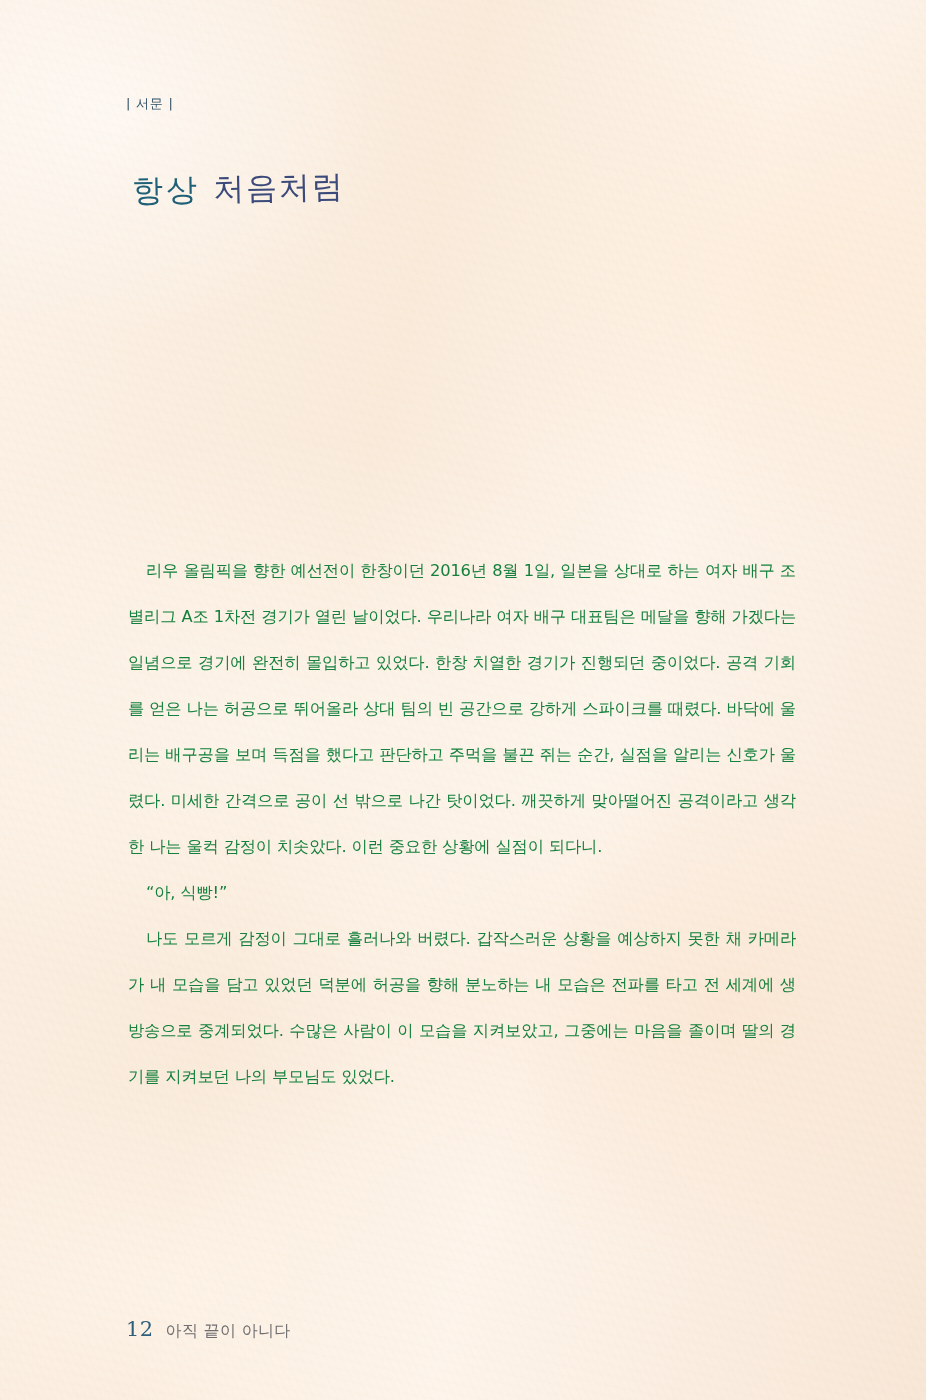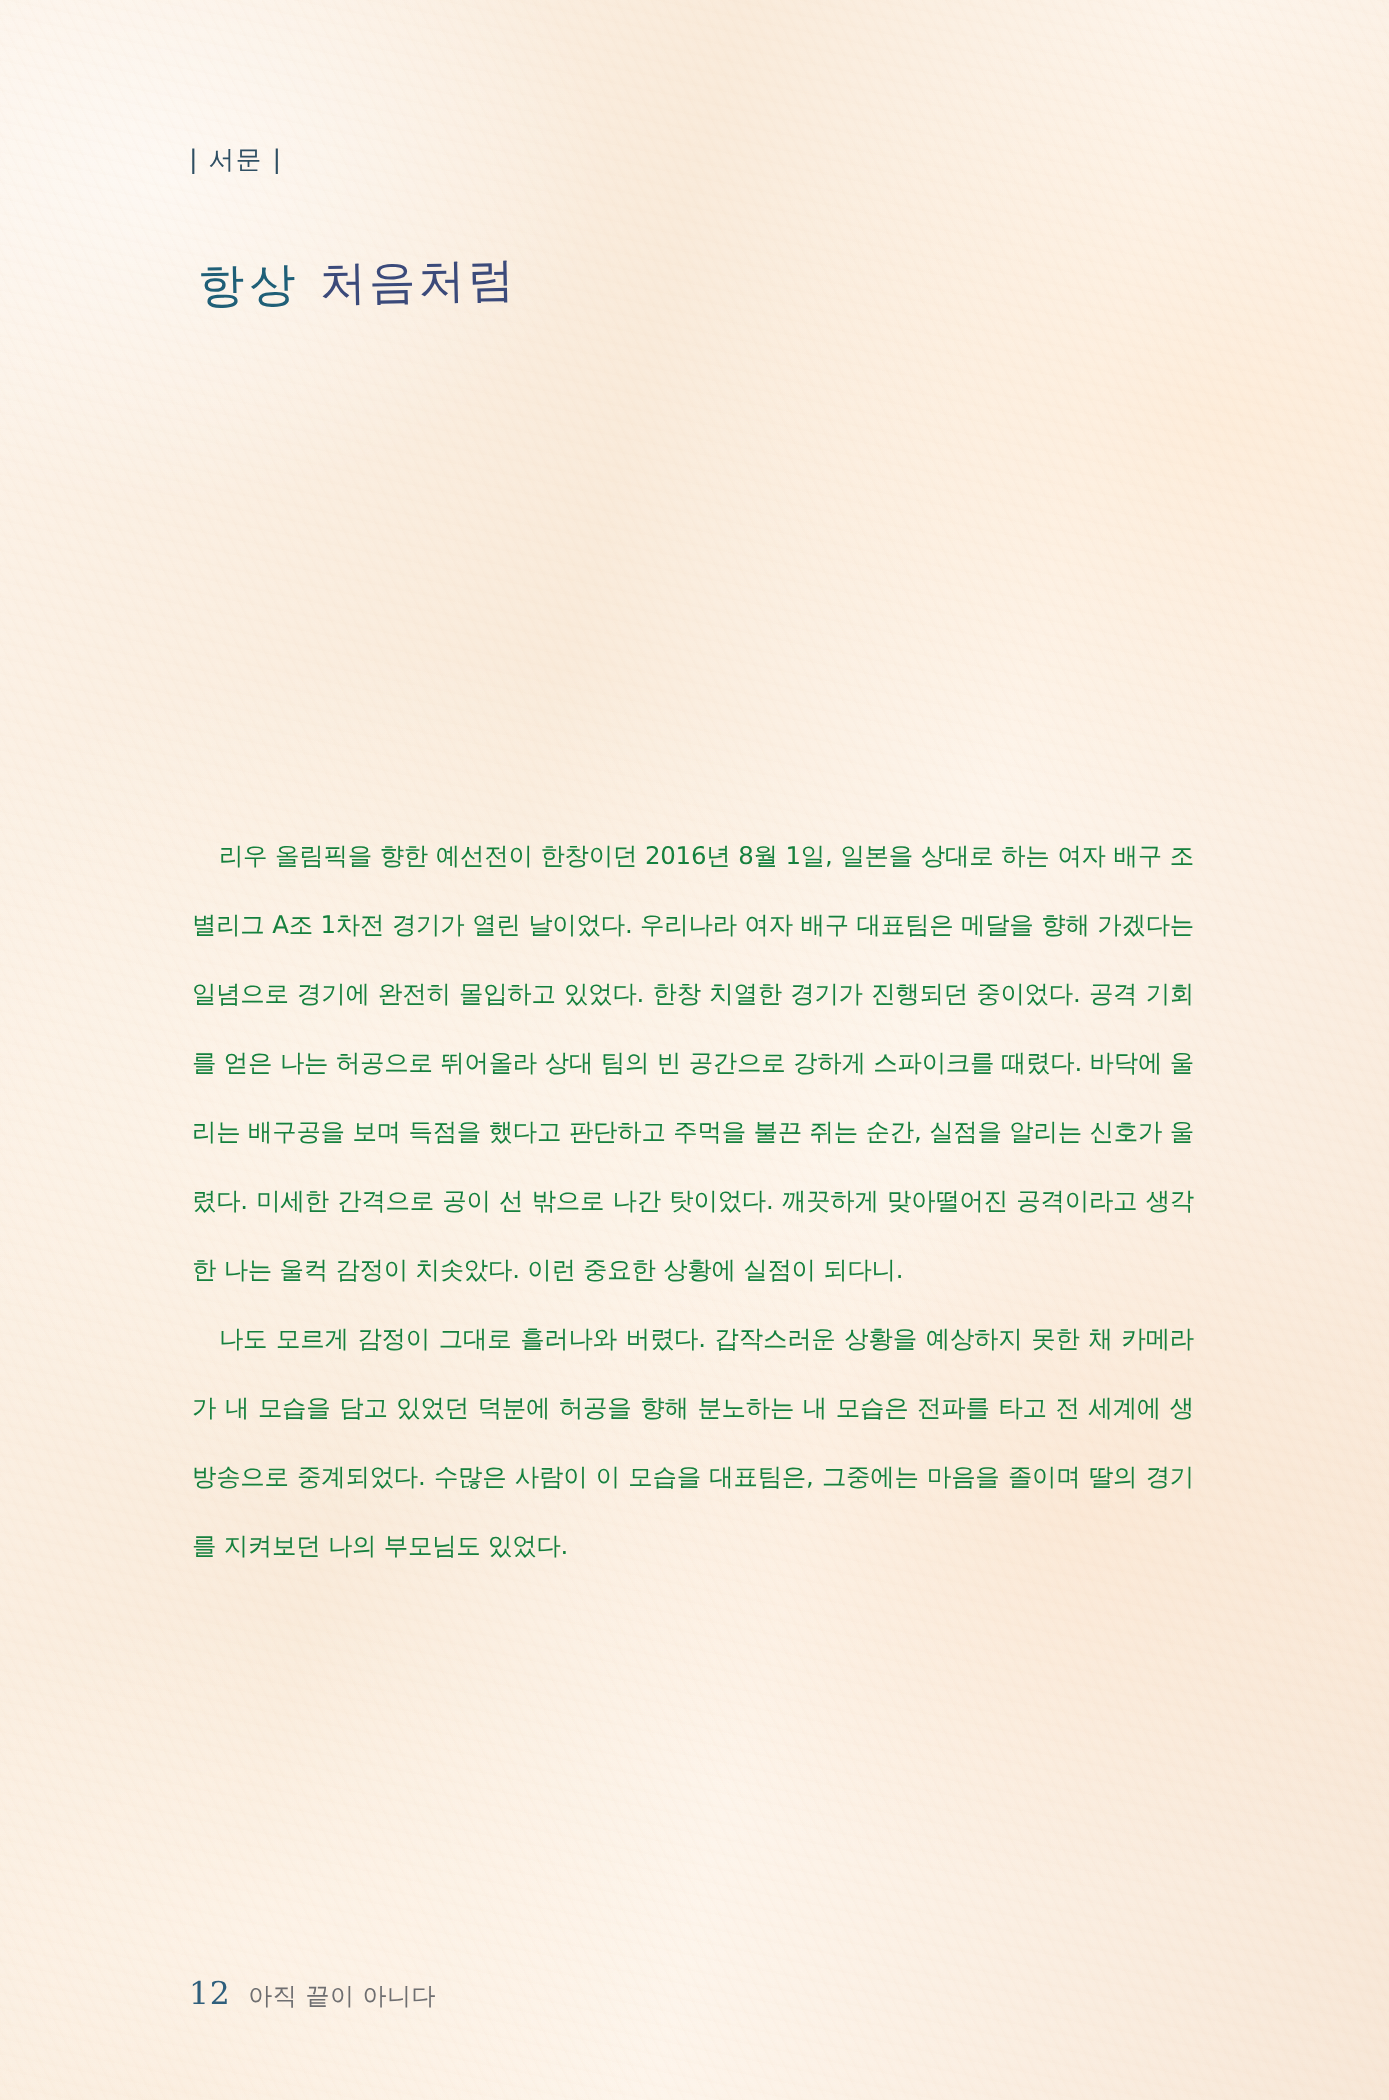--- a/index.html
+++ b/index.html
@@ -40,21 +40,21 @@
   .content {
     position: absolute;
     inset: 0;
   }
 
   
   .section-marker {
     position: absolute;
     left: 126px;
     top: 95px;
-    font-size: 17px;
+    font-size: 13px;
     letter-spacing: 0.06em;
     color: #2f4f63;
     font-family: "DejaVu Sans", sans-serif;
   }
 
   
   .chapter-title {
     position: absolute;
     left: 132px;
     top: 168px;
@@ -125,21 +125,22 @@
 
   <div class="section-marker">| 서문 |</div>
 
   <div class="chapter-title">
     <span class="t1">항상</span>
     <span class="t2">처음처럼</span>
   </div>
 
   <div class="body-text">
     <p>리우 올림픽을 향한 예선전이 한창이던 2016년 8월 1일, 일본을 상대로 하는 여자 배구 조별리그 A조 1차전 경기가 열린 날이었다. 우리나라 여자 배구 대표팀은 메달을 향해 가겠다는 일념으로 경기에 완전히 몰입하고 있었다. 한창 치열한 경기가 진행되던 중이었다. 공격 기회를 얻은 나는 허공으로 뛰어올라 상대 팀의 빈 공간으로 강하게 스파이크를 때렸다. 바닥에 울리는 배구공을 보며 득점을 했다고 판단하고 주먹을 불끈 쥐는 순간, 실점을 알리는 신호가 울렸다. 미세한 간격으로 공이 선 밖으로 나간 탓이었다. 깨끗하게 맞아떨어진 공격이라고 생각한 나는 울컥 감정이 치솟았다. 이런 중요한 상황에 실점이 되다니.</p>
-    <p>나도 모르게 감정이 그대로 흘러나와 버렸다. 갑작스러운 상황을 예상하지 못한 채 카메라가 내 모습을 담고 있었던 덕분에 허공을 향해 분노하는 내 모습은 전파를 타고 전 세계에 생방송으로 중계되었다. 수많은 사람이 이 모습을 대표팀은, 그중에는 마음을 졸이며 딸의 경기를 지켜보던 나의 부모님도 있었다.</p>
+    <p class="quote">“아, 식빵!”</p>
+    <p>나도 모르게 감정이 그대로 흘러나와 버렸다. 갑작스러운 상황을 예상하지 못한 채 카메라가 내 모습을 담고 있었던 덕분에 허공을 향해 분노하는 내 모습은 전파를 타고 전 세계에 생방송으로 중계되었다. 수많은 사람이 이 모습을 지켜보았고, 그중에는 마음을 졸이며 딸의 경기를 지켜보던 나의 부모님도 있었다.</p>
   </div>
 
   <div class="rule"></div>
 
   <div class="footer">
     <span class="page-number">12</span>
     <span class="book-title">아직 끝이 아니다</span>
   </div>
 
 </div>

